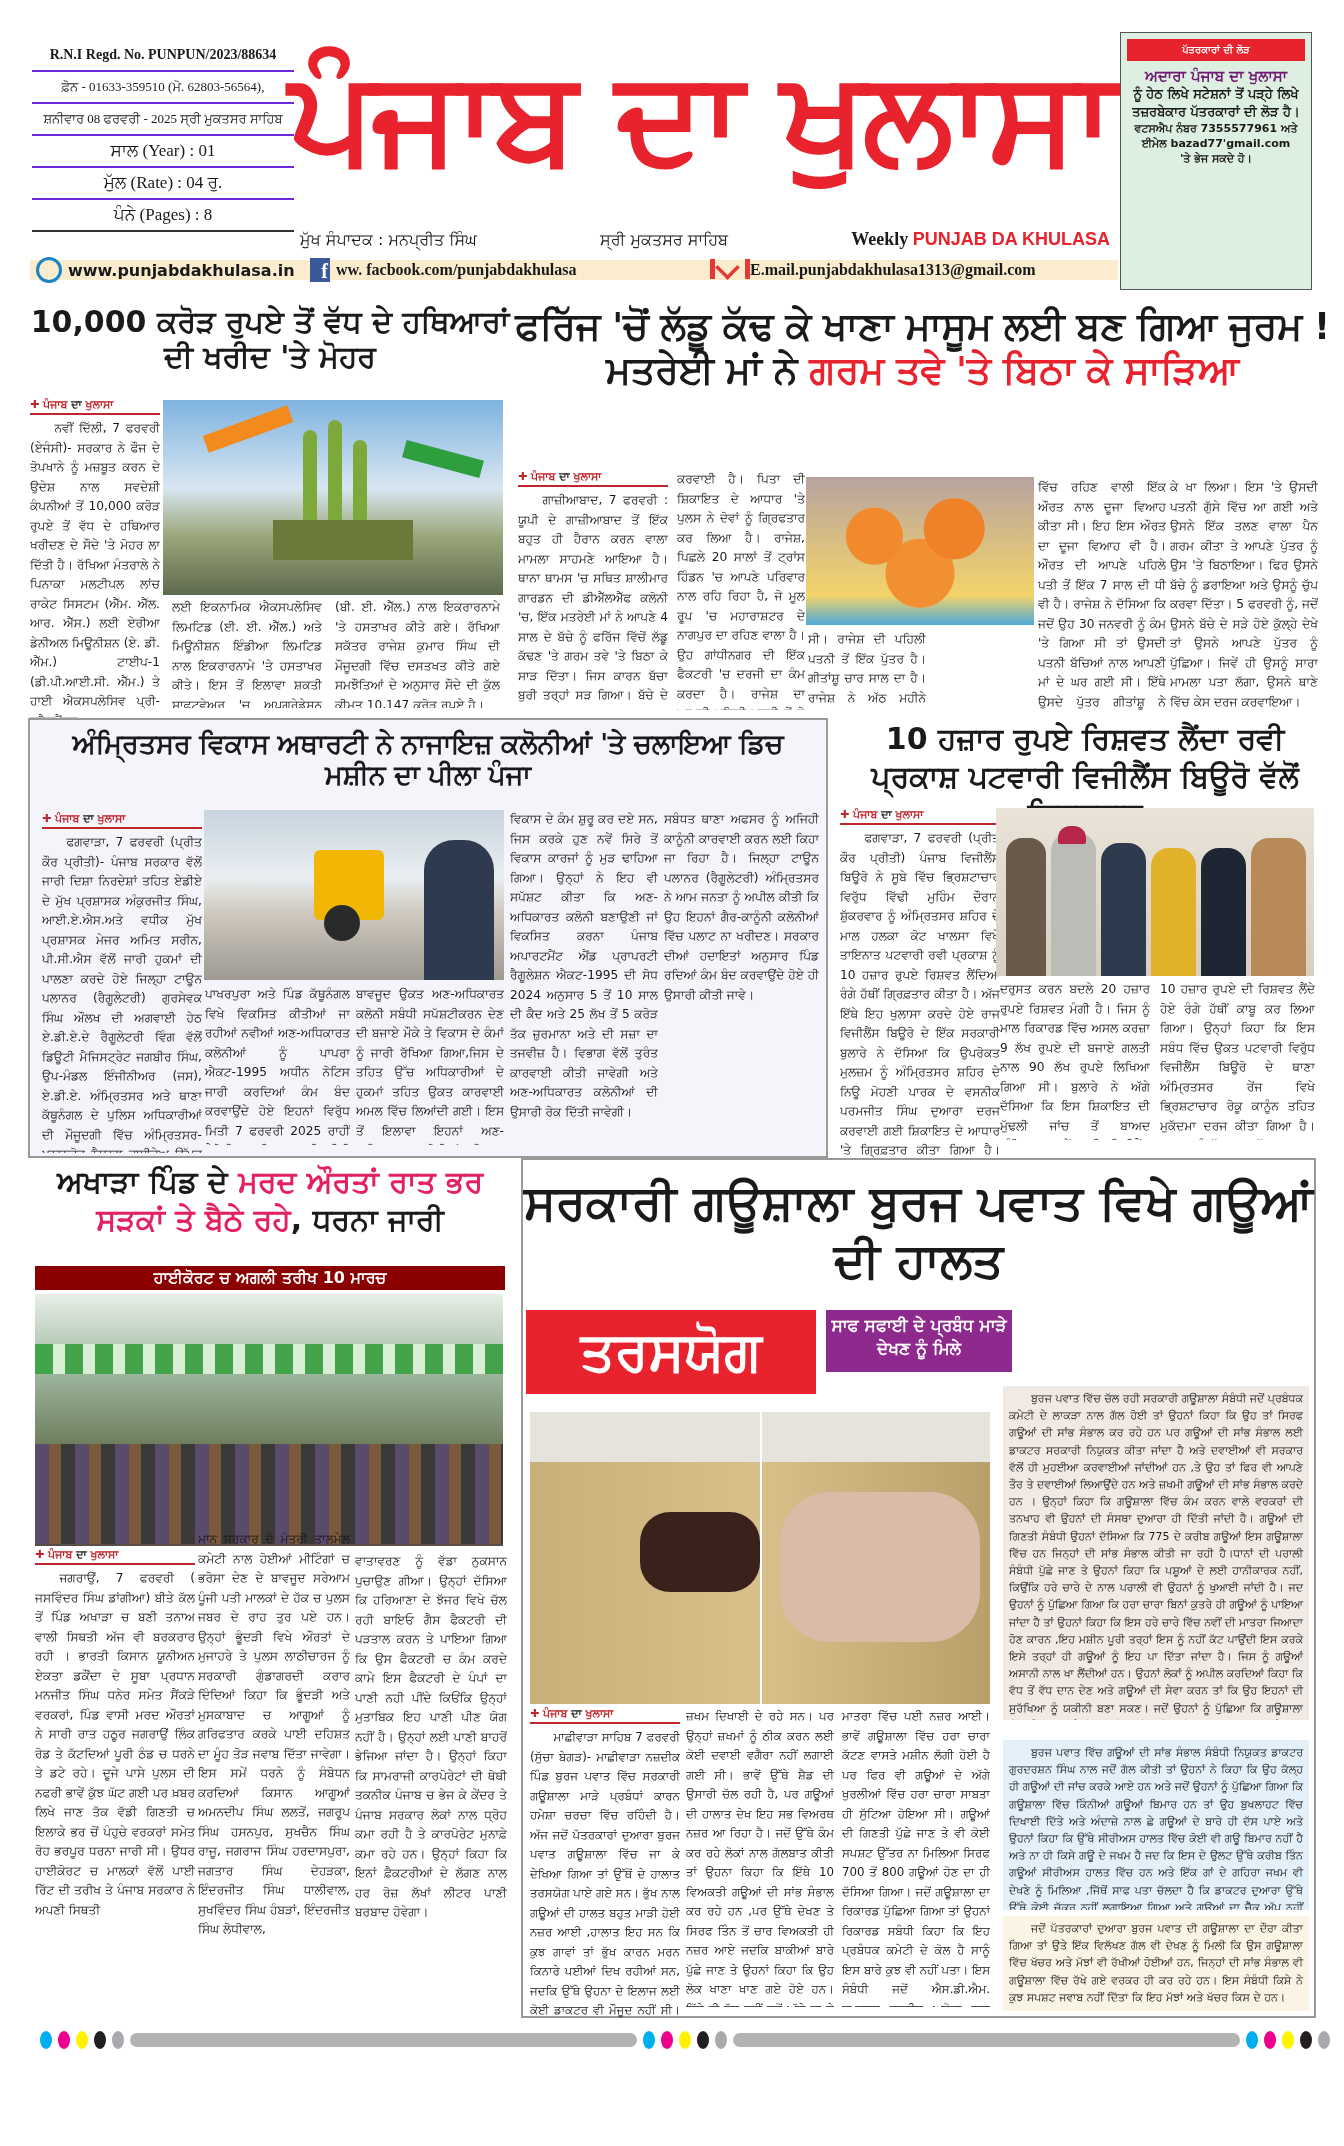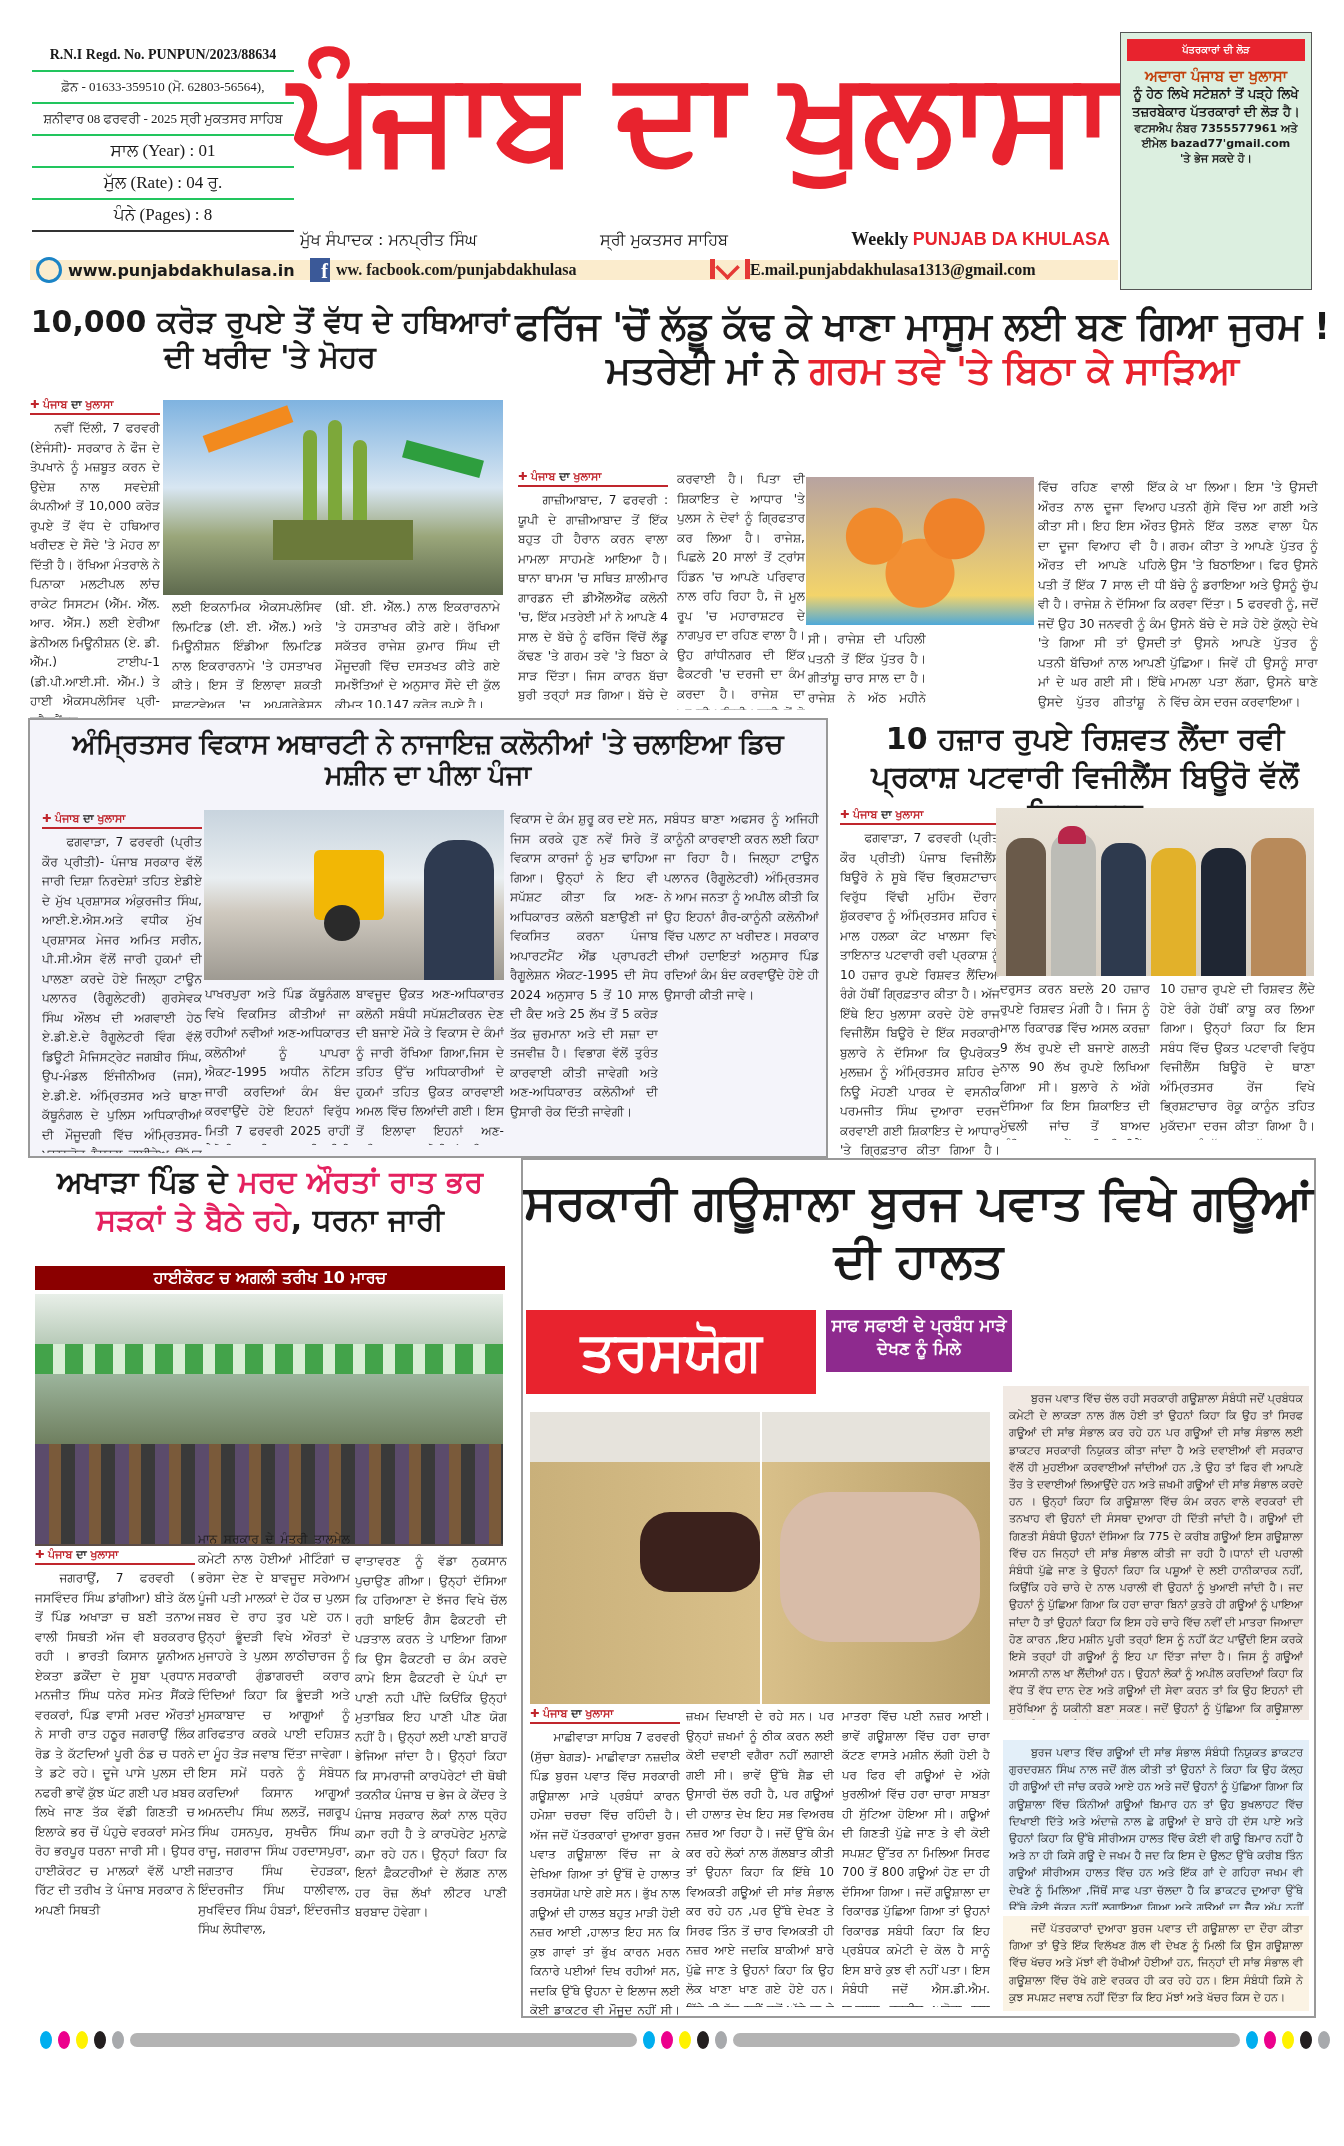--- a/index.html
+++ b/index.html
@@ -1,39 +1,39 @@
 <!DOCTYPE html>
 <html><head>
 <meta charset="utf-8">
 <style>
 *{box-sizing:border-box;margin:0;padding:0}
 body{width:1344px;height:2146px;background:#fff;font-family:"DejaVu Sans",sans-serif;color:#1a1a1a;position:relative;overflow:hidden}
 .abs{position:absolute}
 
 .meta-box{left:32px;top:40px;width:262px}
-.meta-row{border-bottom:2px solid #22c55e;text-align:center;font-family:"Liberation Serif",serif;padding:3px 0;font-size:13px;line-height:24px}
+.meta-row{border-bottom:2px solid #6d28d9;text-align:center;font-family:"Liberation Serif",serif;padding:3px 0;font-size:13px;line-height:24px}
 .meta-row.r0{font-weight:bold;font-size:14px}
 .meta-row.big{font-size:17px}
 .masthead{left:300px;top:32px;width:800px;height:170px;text-align:center}
 .masthead-title{font-family:"DejaVu Sans",sans-serif;font-weight:900;color:#e8232e;font-size:128px;line-height:170px;letter-spacing:-4px;white-space:nowrap;transform:scaleX(1.05)}
 .sub-row{left:300px;top:222px;width:810px;height:34px;font-size:16px;display:flex;align-items:center}
 .sub-row .ed{width:300px}
 .sub-row .loc{width:230px}
 .sub-row .wk{flex:1;text-align:right;font-family:"Liberation Serif",serif;font-weight:bold;font-size:18px}
 .sub-row .wk b{color:#e8232e;font-family:"Liberation Sans",sans-serif}
 .contact-bar{left:30px;top:260px;width:1088px;height:20px;background:#fbeccd;display:flex;align-items:center;font-size:16px}
 .contact-bar .c{display:flex;align-items:center;gap:6px;font-weight:bold}
 .ico-globe{width:26px;height:26px;border-radius:50%;border:3px solid #1b84c6;position:relative}
 .ico-fb{width:20px;height:24px;background:#3b5998;color:#fff;font-weight:bold;font-size:20px;line-height:26px;text-align:right;padding-right:2px}
 .ico-mail{width:34px;height:22px;position:relative}
 .ico-mail:before{content:"";position:absolute;left:0;top:0;width:30px;height:20px;border:5px solid #e53935;border-top:none;border-bottom:none}
 .ico-mail:after{content:"";position:absolute;left:5px;top:-4px;width:20px;height:20px;border-bottom:5px solid #e53935;border-right:5px solid #e53935;transform:rotate(45deg) scale(.7)}
 .ad-box{left:1120px;top:32px;width:192px;height:258px;background:#dcefe0;border:1px solid #555;padding:6px;text-align:center}
 .ad-head{background:#e8232e;color:#fff;font-weight:bold;font-size:10px;padding:5px 0;margin-bottom:6px}
-.ad-org{color:#c2410c;font-weight:900;font-size:15px}
+.ad-org{color:#701a75;font-weight:900;font-size:15px}
 .ad-txt{font-size:13px;font-weight:bold;line-height:18px}
 .ad-small{font-size:10.5px;line-height:14px;margin-top:3px}
 .ad-bold{font-size:11px;font-weight:bold;line-height:15px}
 
 .hl{font-weight:900;text-align:center;line-height:1.15}
 .red{color:#e8232e}
 .pink{color:#e4215f}
 .byline{font-size:11px;font-weight:bold;color:#c0262d;border-bottom:2px solid #c0262d;padding-bottom:2px;margin-bottom:4px}
 .byline .b{color:#222}
 .col{font-size:12.2px;line-height:19.5px;text-align:justify;overflow:hidden}

